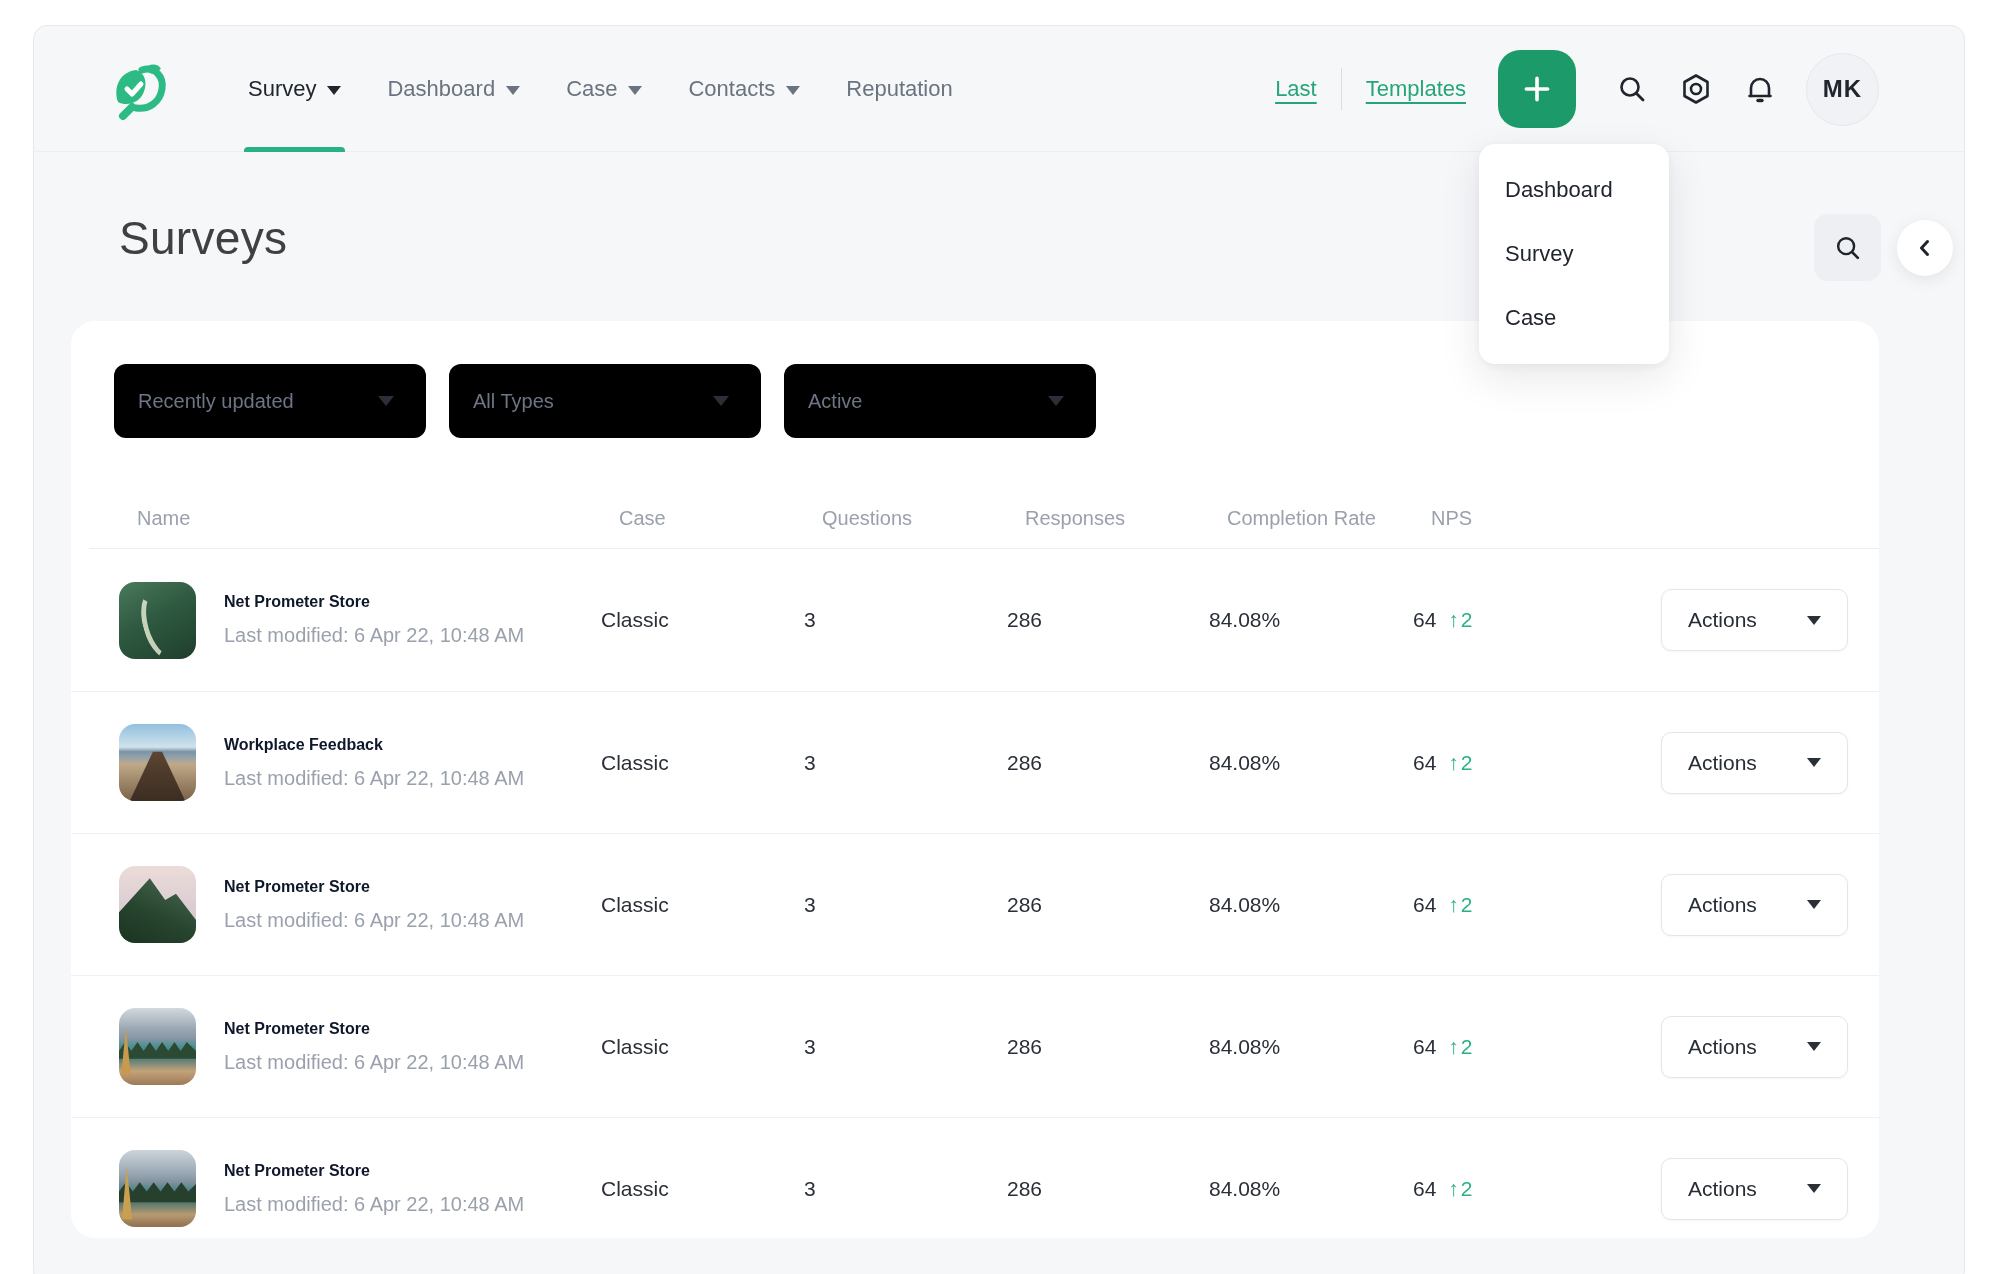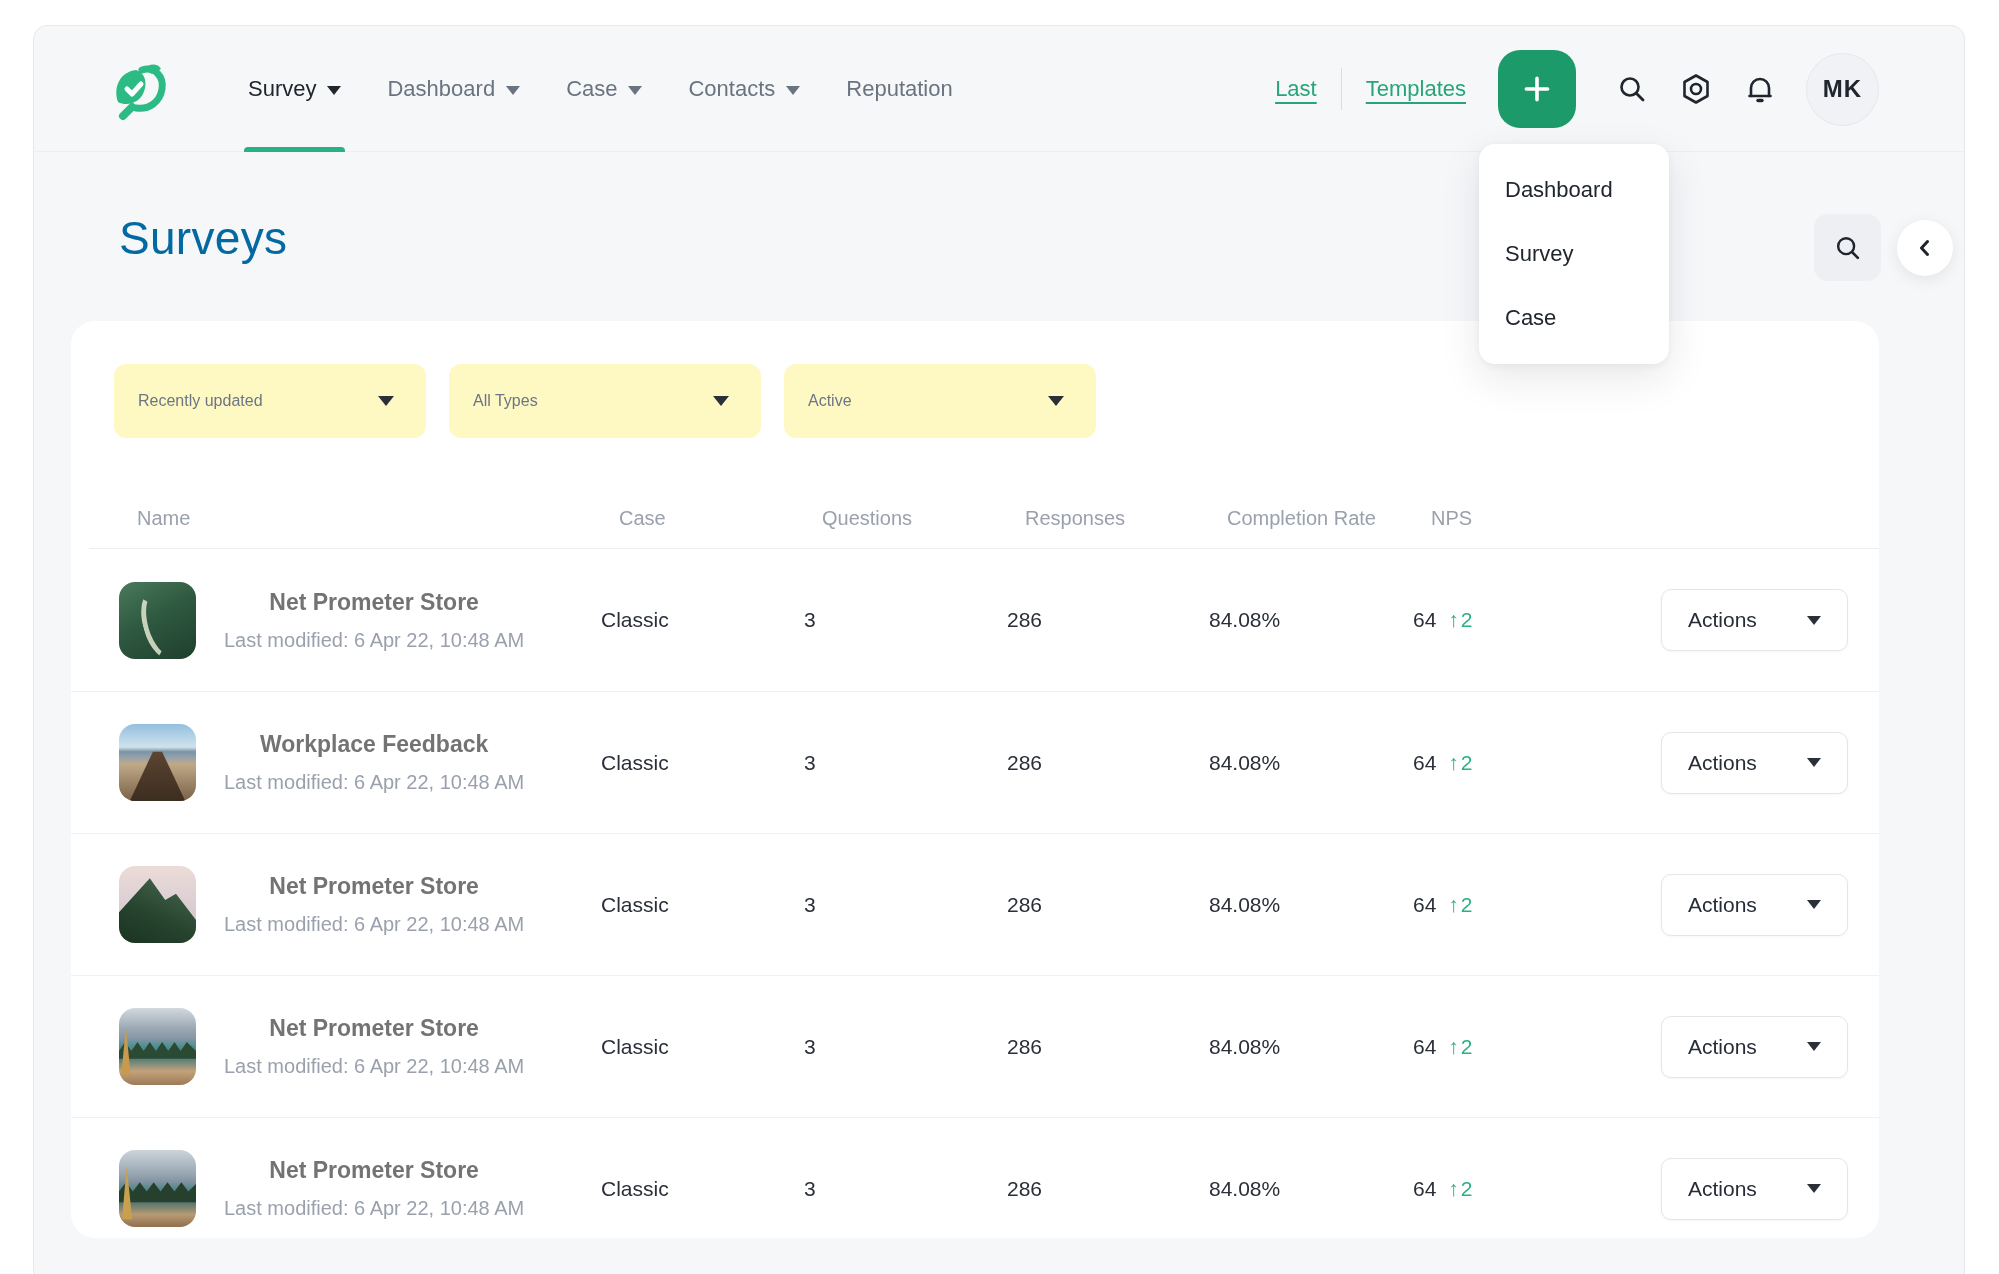--- a/index.html
+++ b/index.html
@@ -74,41 +74,41 @@
     box-shadow:0 14px 40px rgba(25,30,50,.10),0 2px 8px rgba(25,30,50,.05);
     padding:14px 0;z-index:10;
   }
   .menu-item{
     height:64px;display:flex;align-items:center;padding:0 26px;font-size:22px;
     color:var(--dark);cursor:pointer;
   }
   
   .page-title{
     position:absolute;left:85px;top:185px;font-size:46px;font-weight:500;
-    color:#0369a1;letter-spacing:.3px;
+    color:#404040;letter-spacing:.3px;
   }
   .search-box-btn{
     position:absolute;left:1780px;top:188px;width:67px;height:67px;border-radius:14px;
     background:#edeff3;display:flex;align-items:center;justify-content:center;cursor:pointer;
   }
   .collapse-btn{
     position:absolute;left:1863px;top:194px;width:56px;height:56px;border-radius:50%;
     background:#fff;box-shadow:0 4px 16px rgba(10,15,30,.08);
     display:flex;align-items:center;justify-content:center;cursor:pointer;
   }
   
   .card{
     position:absolute;left:37px;top:295px;width:1808px;height:917px;background:#fff;
     border-radius:24px;overflow:hidden;
   }
   .filters{position:absolute;left:43px;top:43px;display:flex;gap:23px;}
   .filter{
-    width:312px;height:74px;background:#fef9c3;border-radius:12px;
+    width:312px;height:74px;background:#000000;border-radius:12px;
     display:flex;align-items:center;justify-content:space-between;
-    padding:0 32px 0 24px;font-size:16px;color:#6d7584;cursor:pointer;
+    padding:0 32px 0 24px;font-size:20px;color:#6d7584;cursor:pointer;
   }
   .filter .fcaret{
     width:0;height:0;border-left:8px solid transparent;border-right:8px solid transparent;
     border-top:10px solid #2a2f38;
   }
   .grid{
     display:grid;width:100%;
     grid-template-columns:482px 203px 203px 202px 204px 238px 1fr;
     padding:0 41px 0 48px;align-items:center;
   }
@@ -116,21 +116,21 @@
     position:absolute;left:18px;right:0;top:168px;height:60px;
     border-bottom:1px solid #ededf1;
     font-size:20px;color:var(--muted);
   }
   .tbody{position:absolute;left:0;right:0;top:228px;}
   .row{height:142px;}
   .row + .row{border-top:1px solid #f0f1f4;}
   .cell{font-size:21px;color:#2a2f38;}
   .cell-name{display:flex;align-items:center;gap:28px;}
   .name-block{display:flex;flex-direction:column;gap:13px;}
-  .row-title{font-size:23px;font-weight:bold;color:#737373;text-align:center;}
+  .row-title{font-size:16px;font-weight:bold;color:#0f172a;}
   .row-sub{font-size:20px;color:var(--muted);}
   .cell-nps{display:flex;align-items:flex-start;gap:12px;font-size:21px;}
   .nps-delta{color:var(--accent);letter-spacing:2px;}
   .actions-btn{
     width:187px;height:62px;background:#fff;border:1px solid #e3e5eb;border-radius:10px;
     box-shadow:0 1px 3px rgba(20,25,40,.04);
     display:flex;align-items:center;justify-content:space-between;padding:0 26px;
     font-size:21px;color:#272d36;cursor:pointer;justify-self:start;margin-left:10px;
   }
   .actions-btn .acaret{

